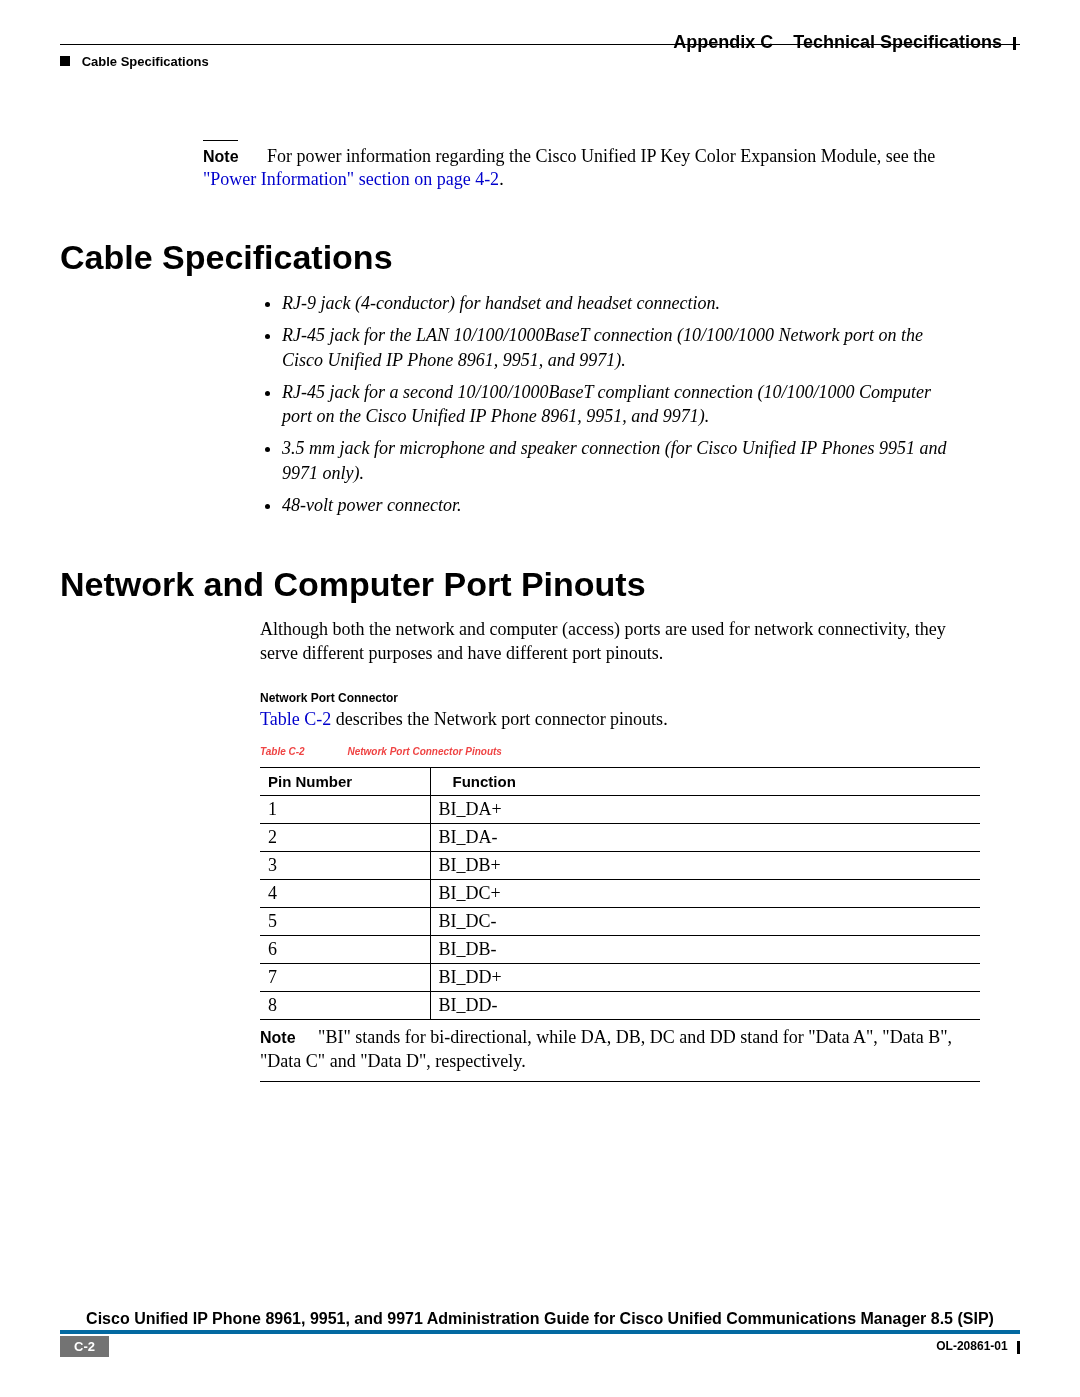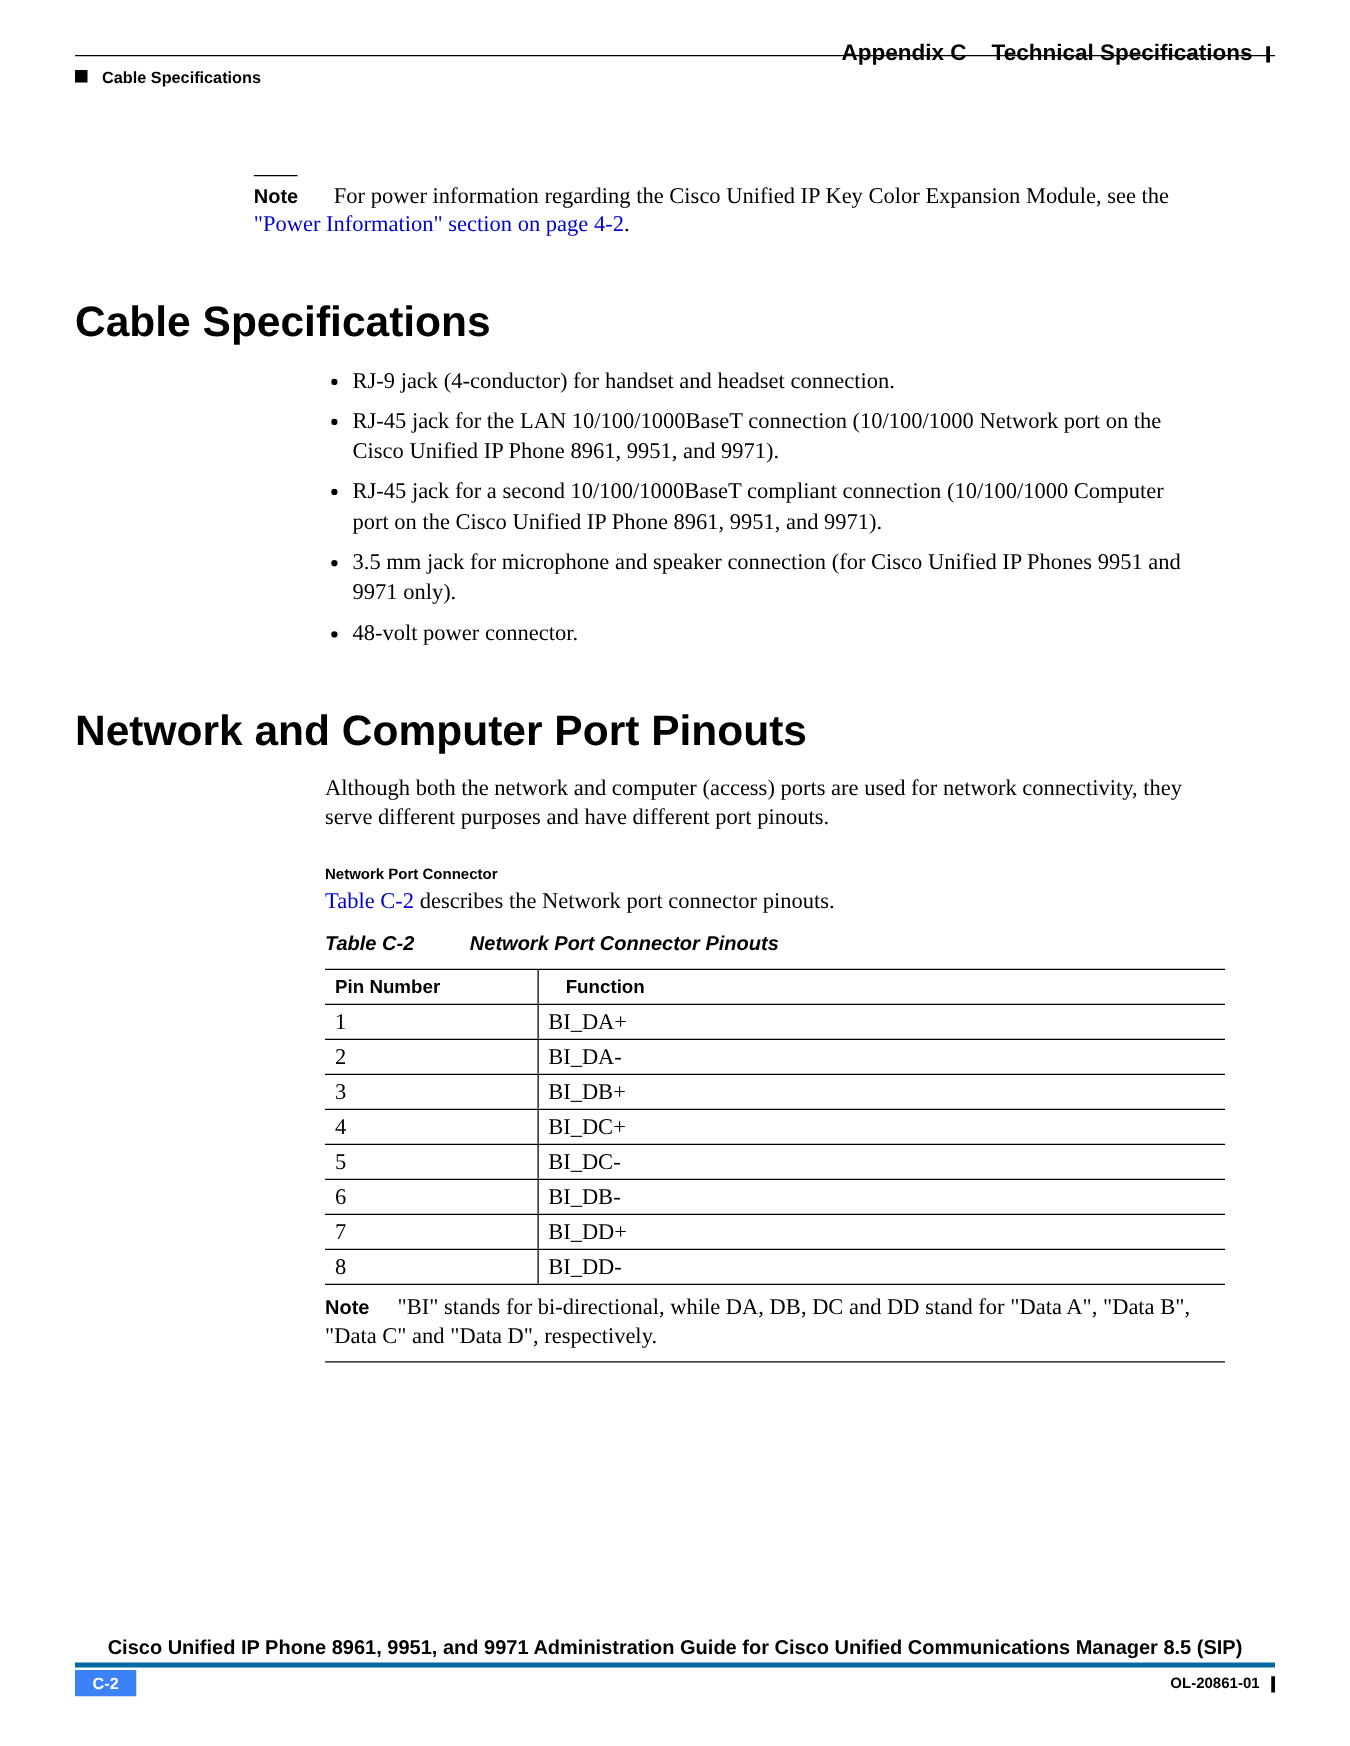--- a/index.html
+++ b/index.html
@@ -77,43 +77,43 @@
     font-weight: bold;
     font-size: 34px;
     margin: 48px 0 14px 0;
   }
   ul.bullets {
     margin: 0 60px 0 200px;
     padding-left: 22px;
     font-size: 18px;
     line-height: 1.35;
   }
-  ul.bullets li { margin-bottom: 8px; }
+  ul.bullets li { margin-bottom: 8px; font-style: italic; }
   p.body {
     margin: 10px 60px 8px 200px;
     font-size: 18px;
     line-height: 1.3;
   }
   h3.subhead {
     font-family: Liberation Sans, sans-serif;
     font-weight: bold;
     font-size: 12px;
     margin: 26px 0 4px 200px;
   }
   p.tabledesc {
     margin: 4px 60px 16px 200px;
     font-size: 18px;
   }
   .table-caption {
     font-family: Arial, Helvetica, sans-serif;
     font-style: italic;
     font-weight: bold;
-    font-size: 16px;
+    font-size: 10px;
     margin: 14px 0 10px 200px;
-    color: #000000;
+    color: #ef4444;
   }
   .table-caption .tnum { margin-right: 40px; }
   table.pinout {
     margin-left: 200px;
     border-collapse: collapse;
     width: 720px;
     font-size: 18px;
   }
   table.pinout th {
     font-family: Arial, Helvetica, sans-serif;
@@ -162,21 +162,21 @@
   .footer-row {
     display: flex;
     justify-content: space-between;
     align-items: center;
     margin-top: 2px;
     font-family: Arial, Helvetica, sans-serif;
     font-size: 12px;
     font-weight: bold;
   }
   .page-tab {
-    background: #3b82f6;
+    background: #737373;
     color: #fff;
     padding: 3px 14px;
     font-size: 13px;
   }
   .fsep {
     display: inline-block;
     width: 3px;
     height: 13px;
     background: #000;
     margin-left: 6px;

